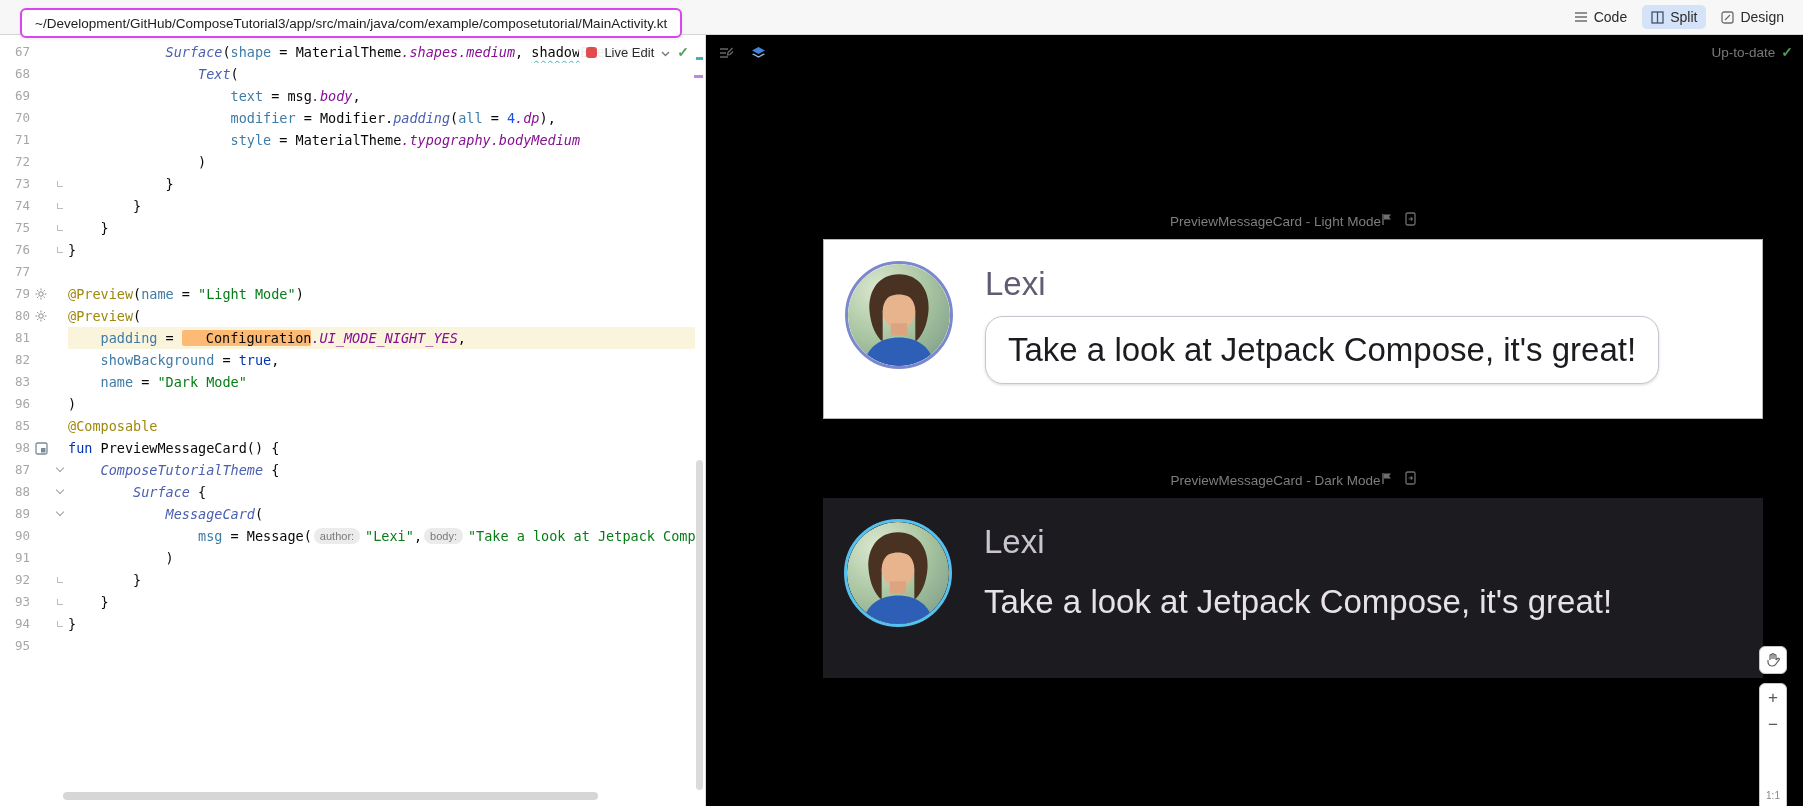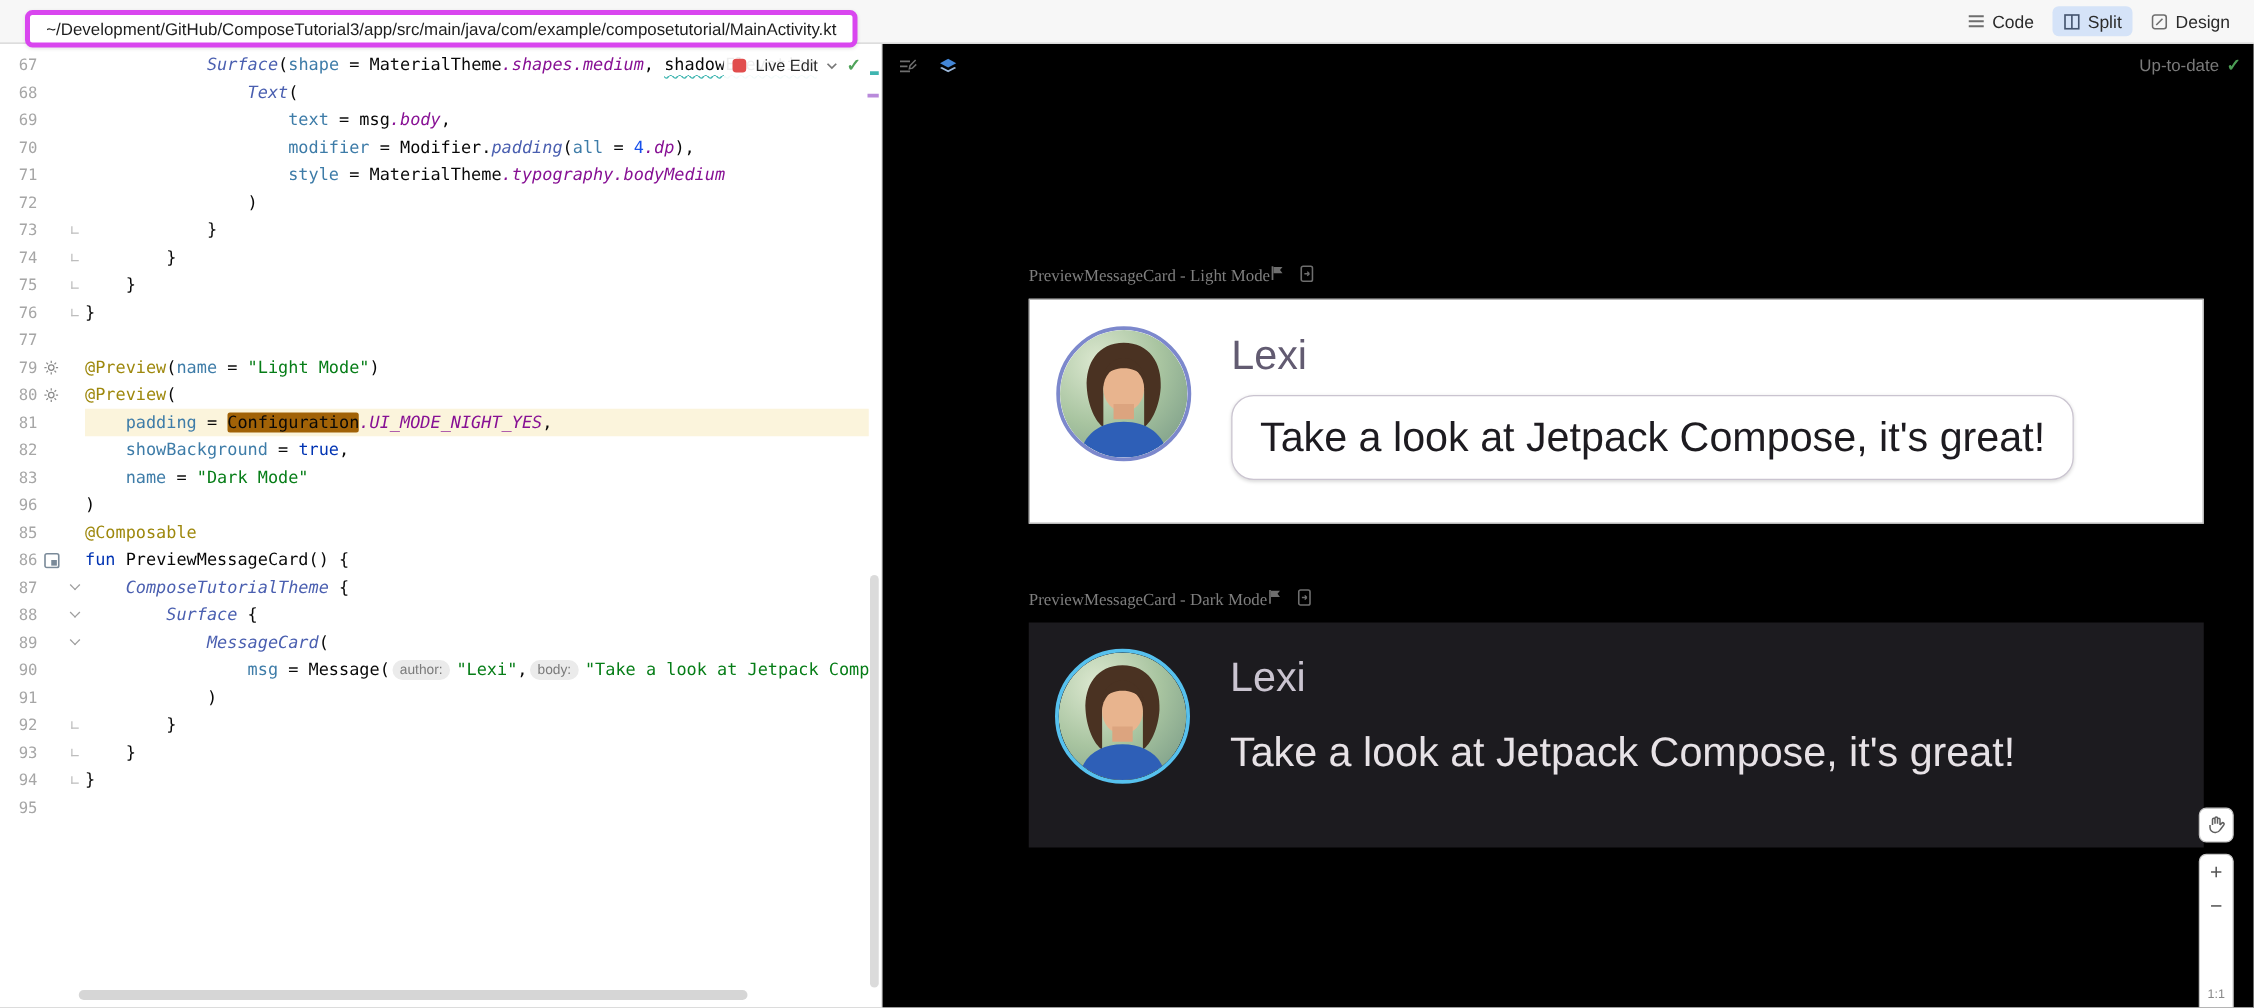--- a/index.html
+++ b/index.html
@@ -4,21 +4,21 @@
 <style>
   * { margin:0; padding:0; box-sizing:border-box; }
   html,body { width:1803px; height:806px; overflow:hidden; background:#fff;
               font-family:"Liberation Sans", sans-serif; }
   .window { position:relative; width:1803px; height:806px; background:#fff; }
 
   
   .topbar { position:relative; height:35px; background:#F7F7F7; border-bottom:1px solid #D4D4D4;
             display:flex; align-items:center; justify-content:flex-end; padding-right:10px; z-index:6; }
   .breadcrumb { position:absolute; left:20px; top:8px; height:30px; background:#fff;
-                border:4px solid #d946ef; border-radius:6px; display:flex; align-items:center;
+                border:2px solid #d946ef; border-radius:6px; display:flex; align-items:center;
                 padding:0 13px; font-size:13.5px; color:#1d1d1d; white-space:nowrap;
                 box-shadow:0 1px 3px rgba(0,0,0,.10); z-index:7; }
   .modes { display:flex; align-items:center; gap:6px; }
   .mode { display:flex; align-items:center; gap:6px; padding:4px 9px; border-radius:5px;
           font-size:14px; color:#2b2b2b; cursor:default; }
   .mode.active { background:#D5E3F8; }
   .mode svg { display:block; }
 
   
   .main { display:flex; height:771px; }
@@ -35,21 +35,21 @@
   .g-fold { flex:0 0 16px; display:flex; align-items:center; justify-content:center; }
   .l-text { flex:1; white-space:pre; overflow:hidden; height:22px; }
   .t-pl { color:#080808; }
   .t-kw { color:#0033B3; }
   .t-ann { color:#9E880D; }
   .t-str { color:#067D17; }
   .t-num { color:#1750EB; }
   .t-fn { color:#4A5FB0; font-style:italic; }
   .t-pr { color:#871094; font-style:italic; }
   .t-na { color:#3E7CA8; }
-  .t-hl { background:#a16207; border-radius:2px; color:#080808; }
+  .t-hl { background:#fdba74; border-radius:2px; color:#080808;padding-left:24px; }
   .t-wv { color:#080808; text-decoration:underline wavy #3FB5B0 1px; text-underline-offset:3px; }
   .t-hint { display:inline-block; background:#EBEBEB; color:#7A7A7A; border-radius:8px;
             padding:0 6px; margin:0 5px 0 2px; font-size:11px; line-height:16px;
             font-family:"Liberation Sans",sans-serif; vertical-align:1px; }
   .fstart { width:6px; height:6px; border-right:1.5px solid #9E9E9E; border-bottom:1.5px solid #9E9E9E;
             transform:rotate(45deg); display:inline-block; margin-top:-4px; }
   .fend { width:6px; height:6px; border-left:1.5px solid #BDBDBD; border-bottom:1.5px solid #BDBDBD;
           display:inline-block; }
 
   .live-edit { position:absolute; top:4px; right:9px; height:26px; display:flex; align-items:center;
@@ -71,22 +71,22 @@
   .preview { position:relative; flex:1; background:#000000; overflow:hidden; }
   .pv-topleft { position:absolute; left:8px; top:6px; display:flex; gap:8px; align-items:center; }
   .pv-iconbtn { width:24px; height:24px; display:flex; align-items:center; justify-content:center;
                 border-radius:4px; }
   .status { position:absolute; top:9px; right:10px; display:flex; align-items:center; gap:6px;
             font-size:13.5px; color:#7A7A7A; }
   .status .chk { color:#4C9E55; font-weight:bold; font-size:14px; }
 
   .panels { position:absolute; left:117px; top:175px; width:940px; }
   .panel + .panel { margin-top:50px; }
-  .panel-header { display:flex; align-items:center; justify-content:flex-start; height:22px;
-                  margin-bottom:7px;font-family:Liberation Serif, serif; }
+  .panel-header { display:flex; align-items:center; justify-content:center; height:22px;
+                  margin-bottom:7px; }
   .panel-title { font-size:13.5px; color:#7E7E7E; }
   .panel-icons { display:flex; gap:12px; align-items:center; }
   .card { height:180px; display:flex; align-items:flex-start; padding:21px; }
   .card.light { background:#FFFFFF; border:1px solid #B6B6B6; }
   .card.dark  { background:#1C1B1F; }
   .avatar { width:108px; height:108px; border-radius:50%; overflow:hidden; flex:0 0 auto; }
   .card.light .avatar { border:3px solid #7C88CC; }
   .card.dark  .avatar { border:3px solid #56C1EE; }
   .msg-col { margin-left:32px; flex:1; min-width:0; }
   .author { font-size:33px; line-height:1.15; margin-top:4px; }
@@ -275,21 +275,21 @@
             <span class="g-fold"></span>
             <span class="l-text"><span class="t-pl">)</span></span>
           </div>
           <div class="cl">
             <span class="g-num">85</span>
             <span class="g-icon"></span>
             <span class="g-fold"></span>
             <span class="l-text"><span class="t-ann">@Composable</span></span>
           </div>
           <div class="cl">
-            <span class="g-num">86</span>
+            <span class="g-num">98</span>
             <span class="g-icon">
               <svg width="13" height="13">
                 <rect x="1" y="1" width="11" height="11" rx="1.5" fill="none" stroke="#7A8A99" stroke-width="1.3"></rect>
                 <rect x="6" y="6" width="4.5" height="4.5" fill="#7A8A99"></rect>
               </svg>
             </span>
             <span class="g-fold"></span>
             <span class="l-text"><span class="t-kw">fun</span><span class="t-pl"> PreviewMessageCard() {</span></span>
           </div>
           <div class="cl">

